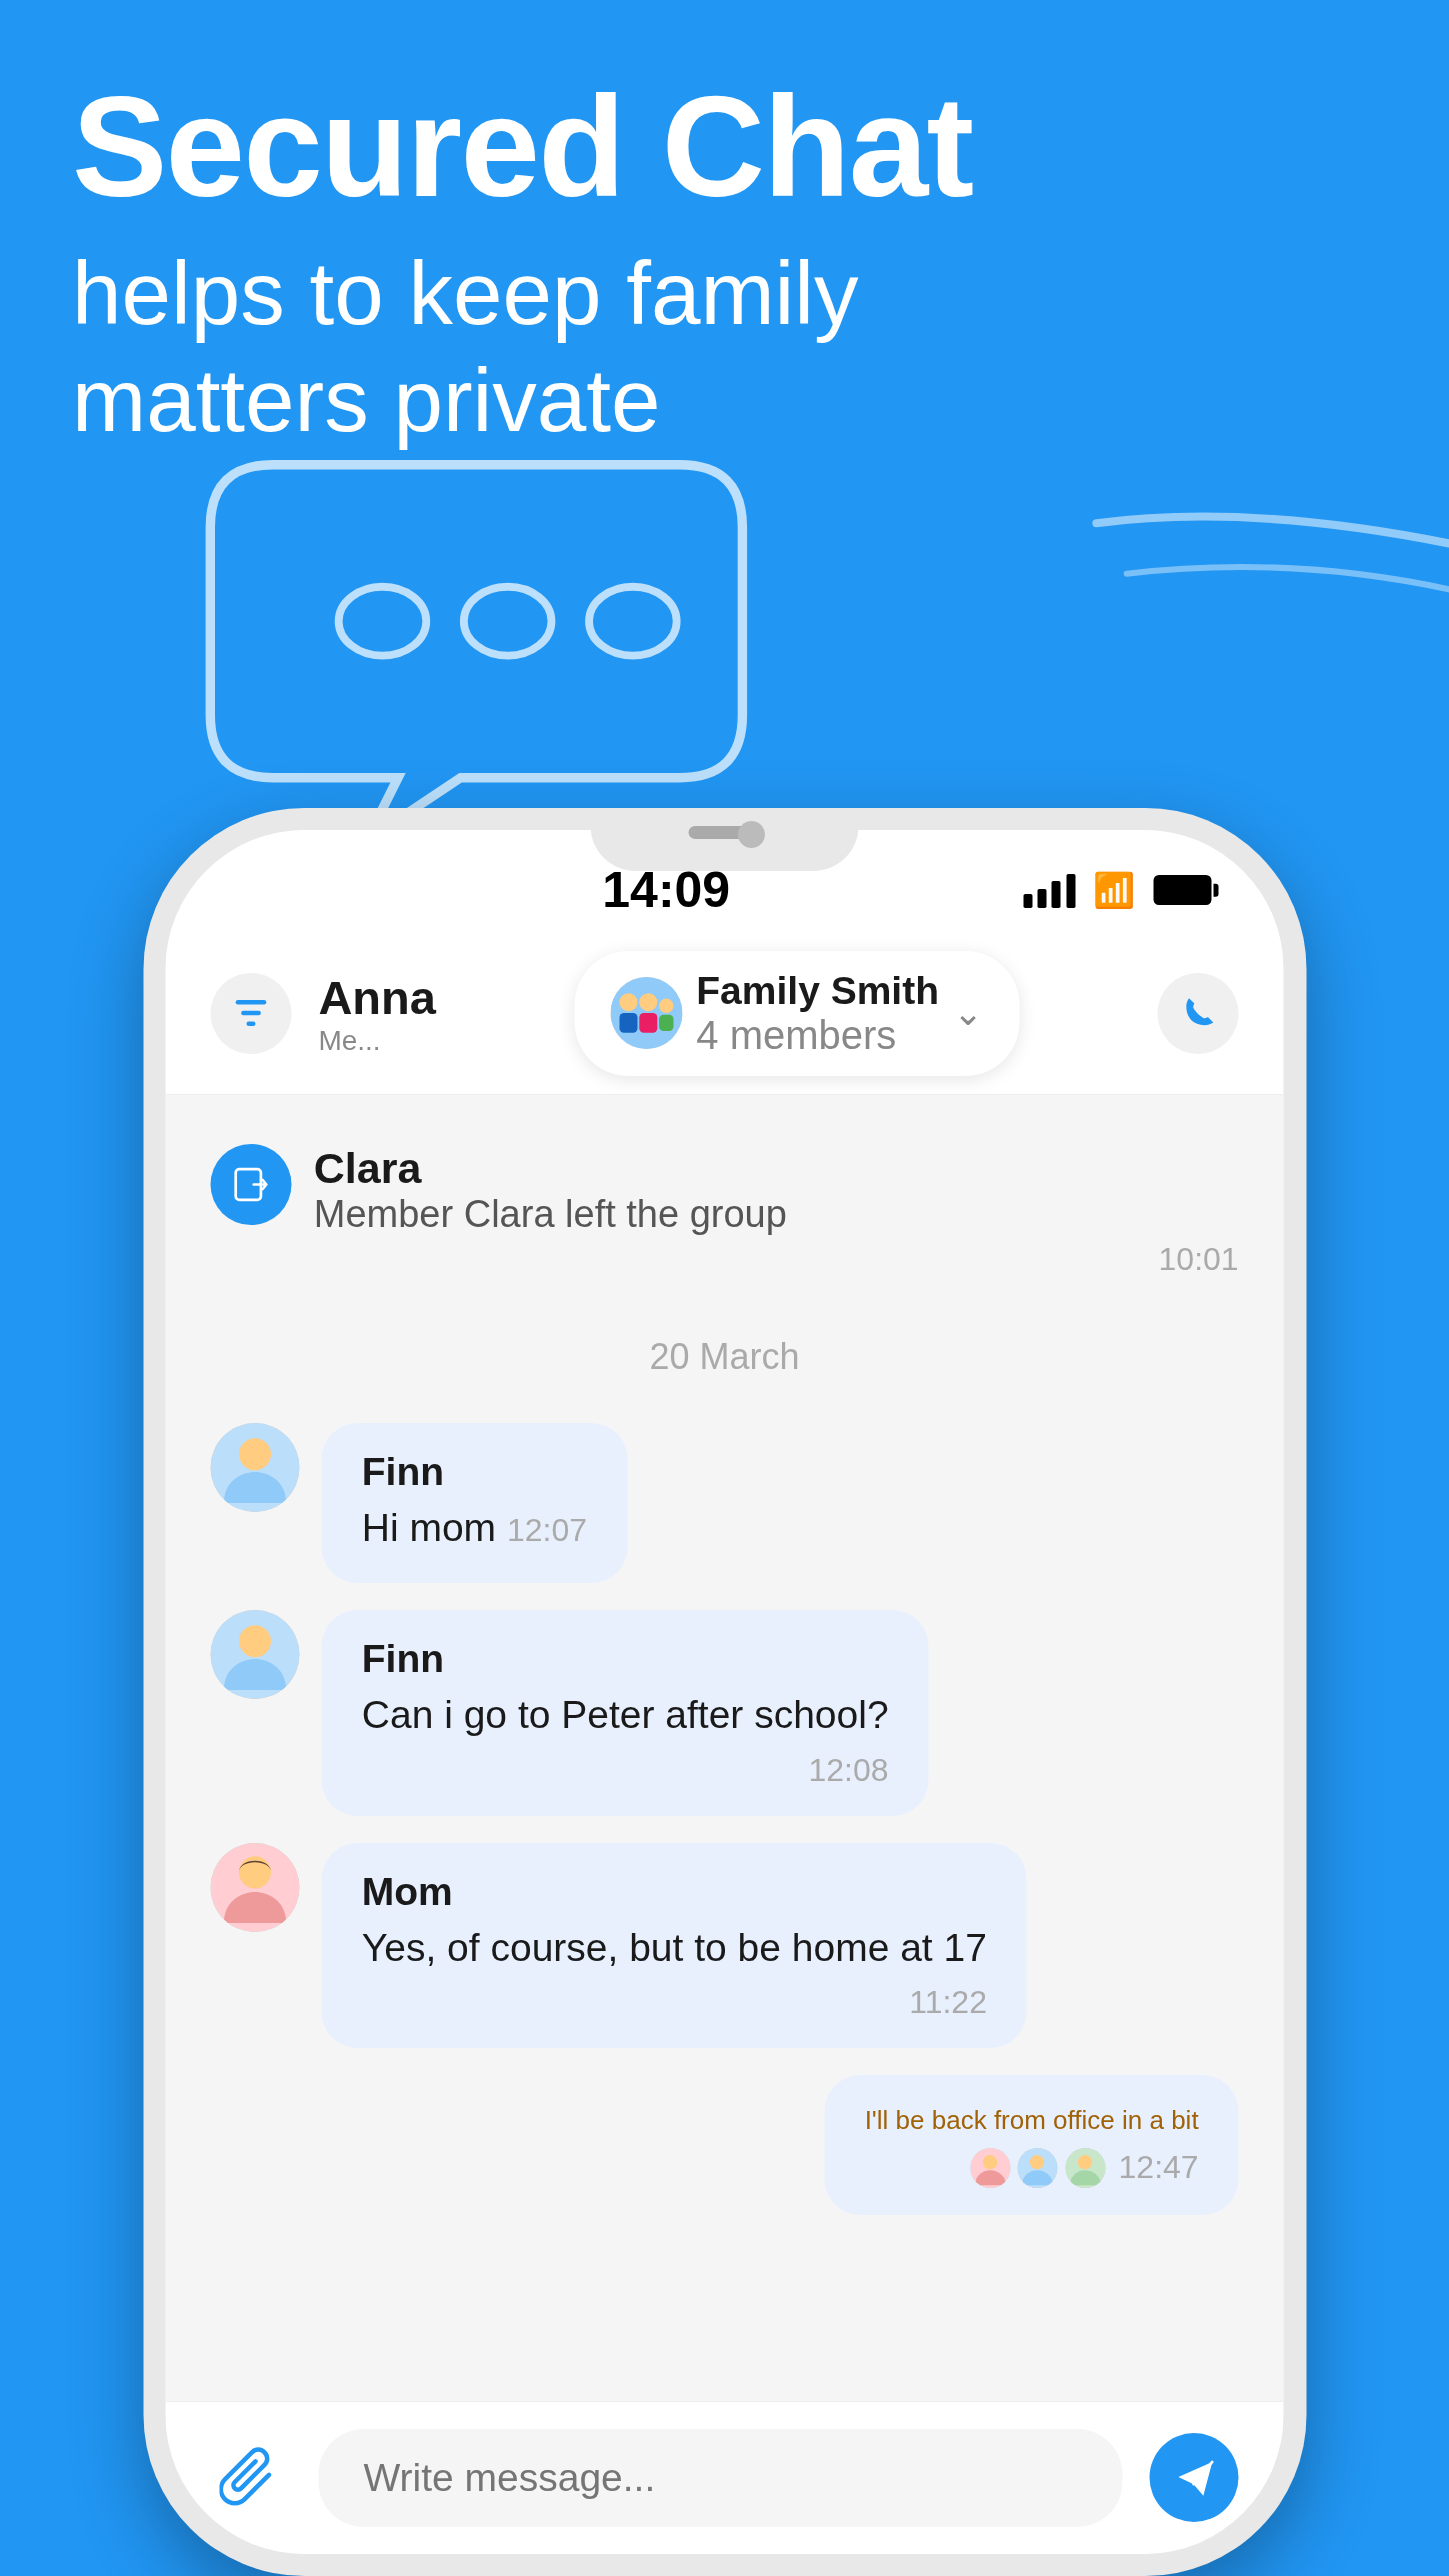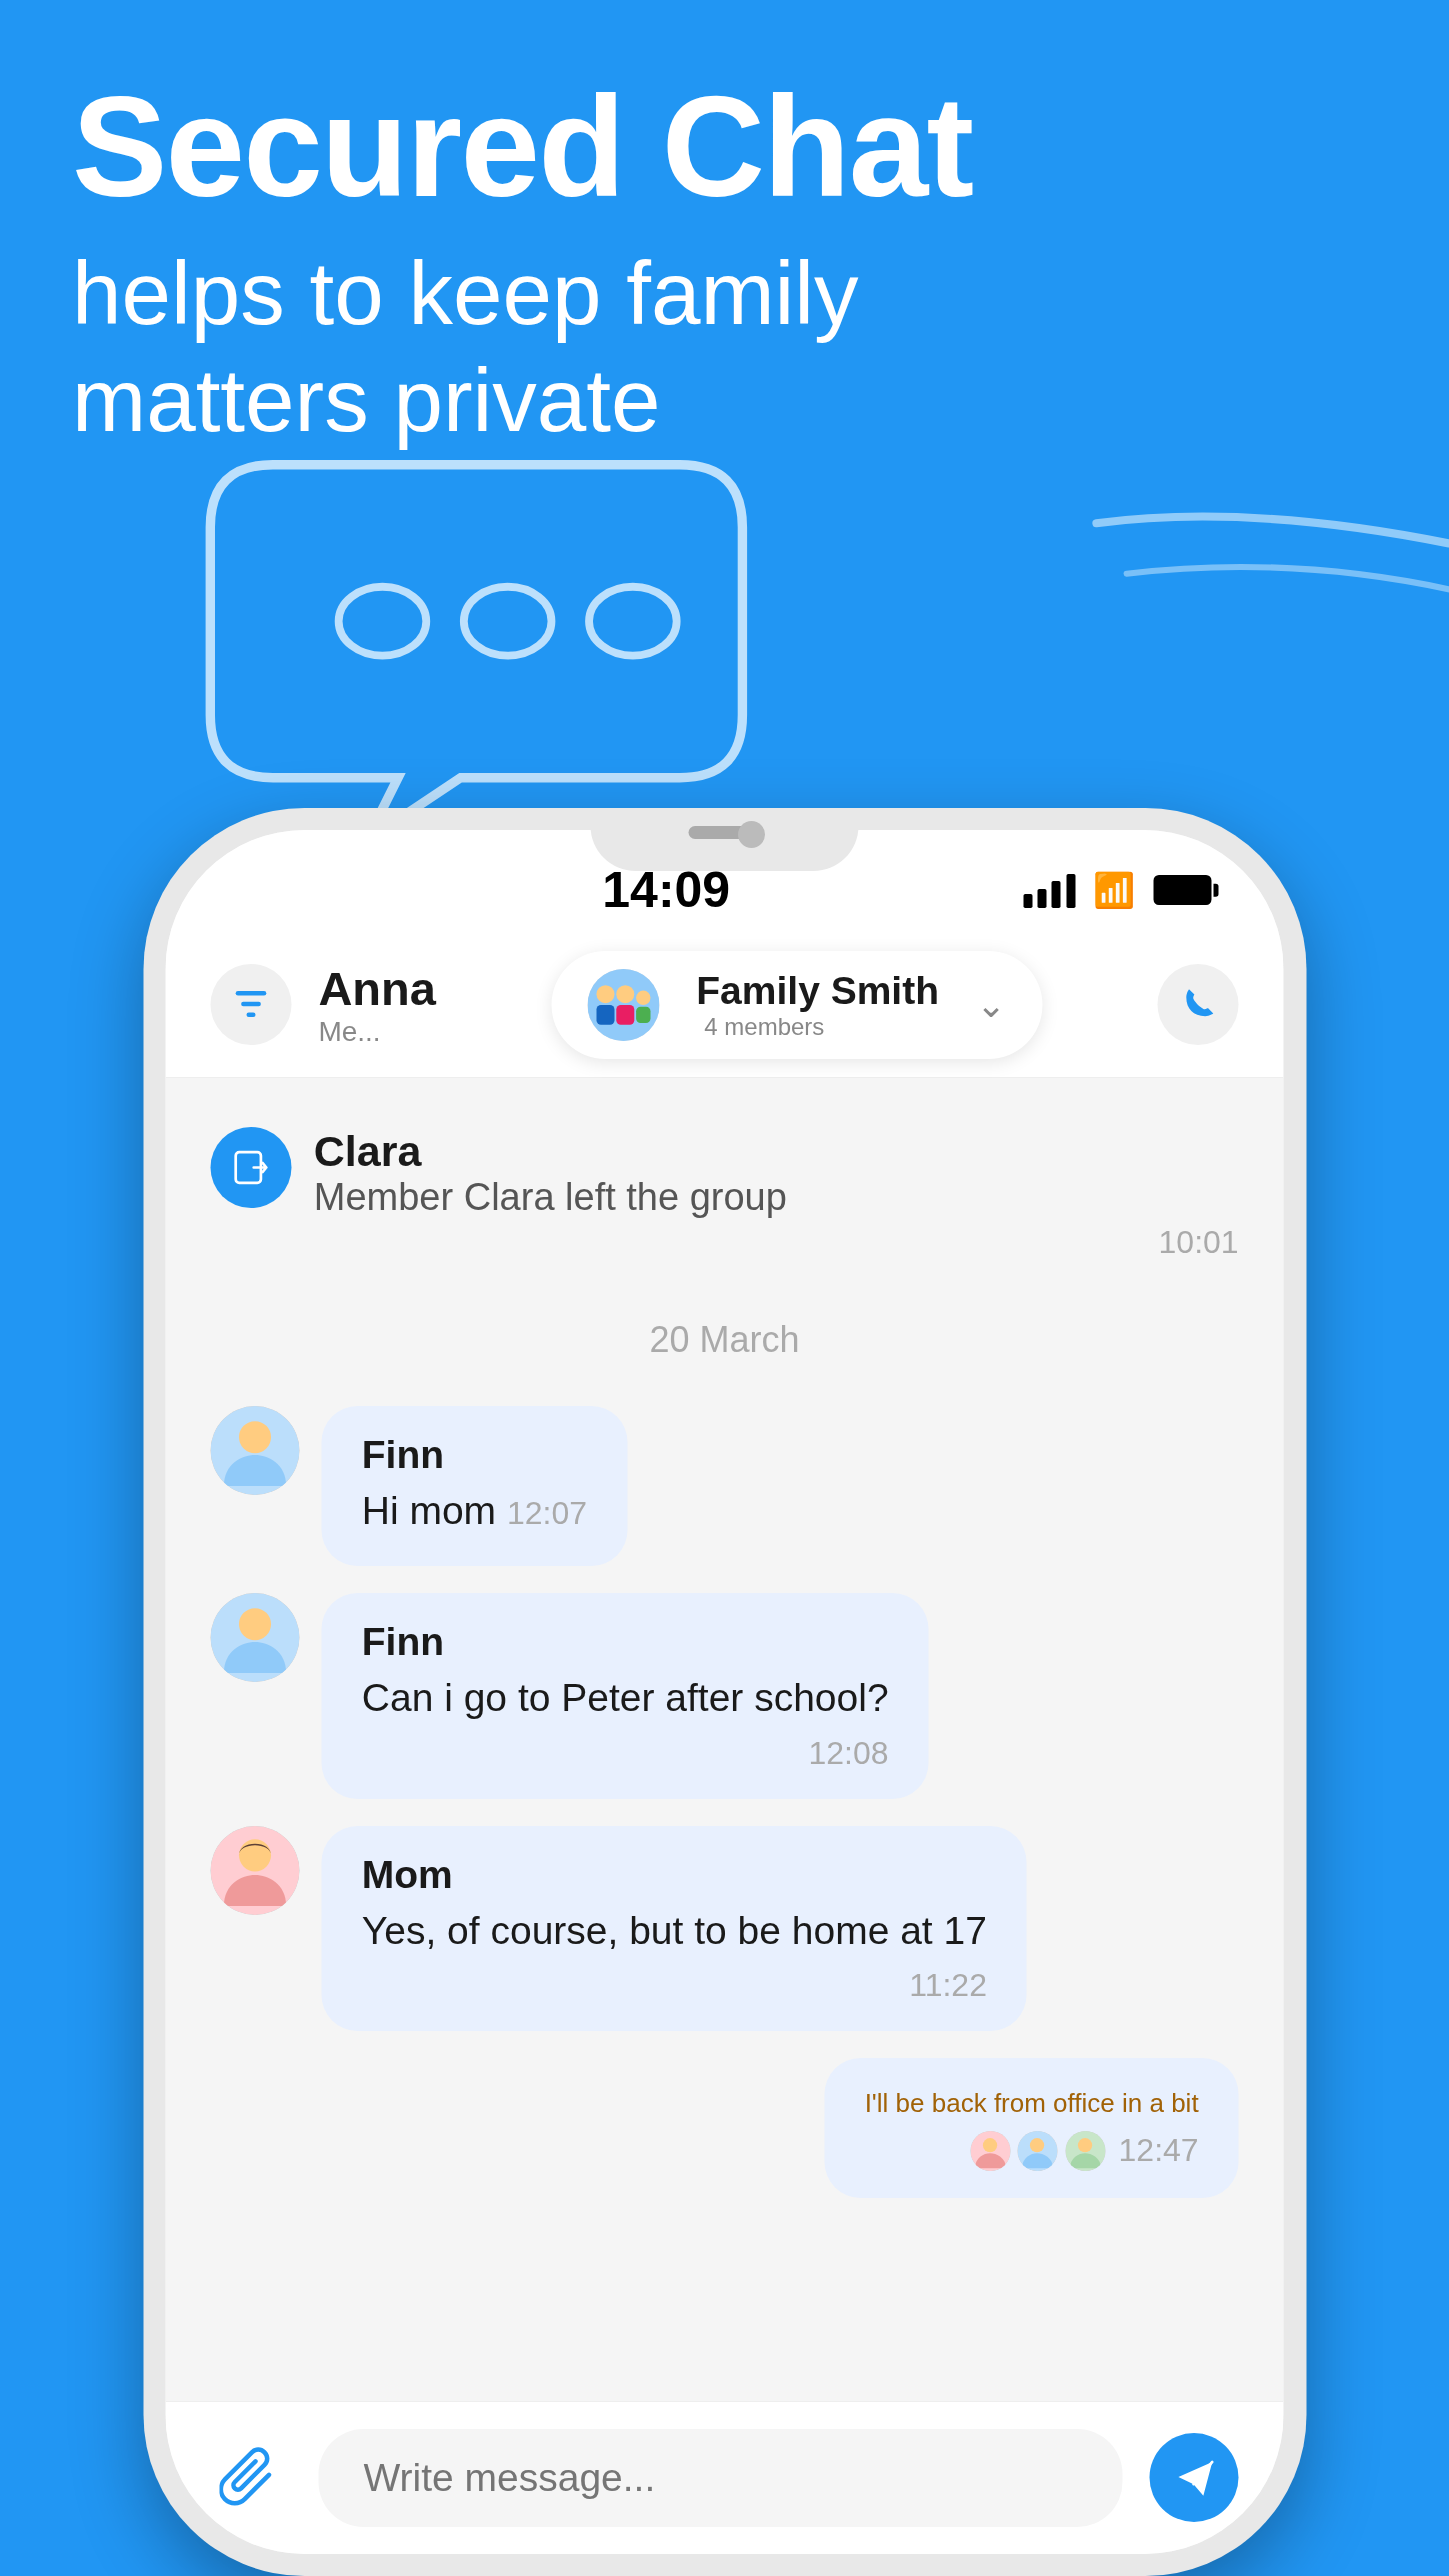--- a/index.html
+++ b/index.html
@@ -183,21 +183,21 @@
       color: #888;
     }
 
     
     .group-chip {
       background: white;
       border-radius: 54px;
       padding: 18px 36px;
       display: flex;
       align-items: center;
-      gap: 37px;
+      gap: 14px;
       box-shadow: 0 3.6px 18px rgba(0,0,0,0.1);
     }
     .group-avatar {
       width: 72px;
       height: 72px;
       border-radius: 50%;
       background: #ddd;
       overflow: hidden;
       display: flex;
       align-items: center;
@@ -206,23 +206,22 @@
     .group-text {
       display: flex;
       flex-direction: column;
     }
     .group-name {
       font-size: 39px;
       font-weight: 600;
       color: #1a1a1a;
     }
     .group-members {
-      font-size: 24px;
+      font-size: 40px;
       color: #888;
-      margin-left: 8px;
     }
     .chevron-down {
       font-size: 36px;
       color: #888;
     }
 
     .header-call-btn {
       width: 81px;
       height: 81px;
       background: #F0F0F0;

